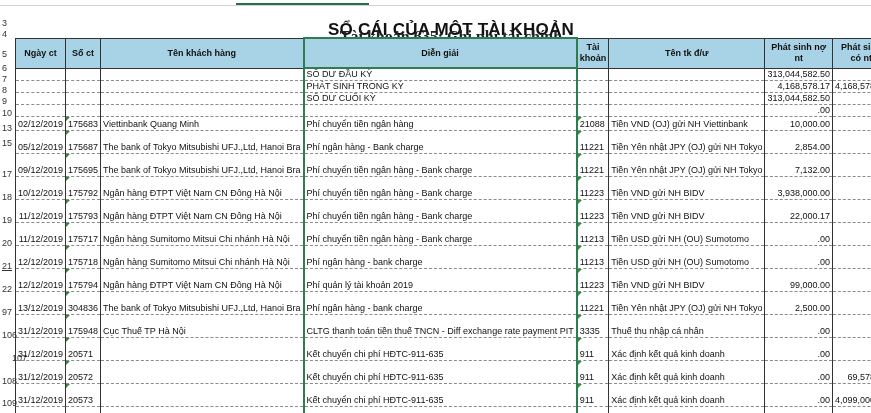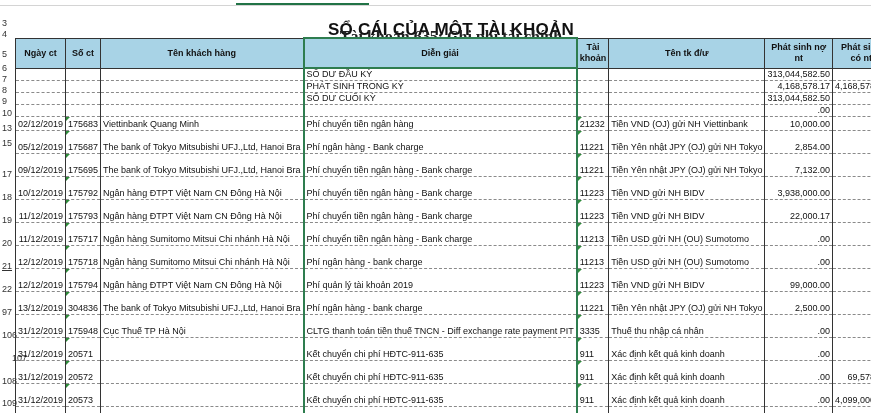--- a/index.html
+++ b/index.html
@@ -122,21 +122,21 @@
         <td></td>
         <td></td>
         <td class="num">.00</td>
         <td class="num">.00</td>
       </tr>
       <tr class="r10">
         <td class="num">02/12/2019</td>
         <td class="tri">175683</td>
         <td class="wrap">Viettinbank Quang Minh</td>
         <td class="wrap selcol">Phí chuyển tiền ngân hàng</td>
-        <td class="tri">21232</td>
+        <td class="tri">21088</td>
         <td class="wrap">Tiền VND (OJ) gửi NH Viettinbank</td>
         <td class="num">10,000.00</td>
         <td class="num">.00</td>
       </tr>
       <tr class="r2">
         <td class="num">05/12/2019</td>
         <td class="tri">175687</td>
         <td class="wrap">The bank of Tokyo Mitsubishi UFJ.,Ltd, Hanoi Bra</td>
         <td class="wrap selcol">Phí ngân hàng - Bank charge</td>
         <td class="tri">11221</td>

